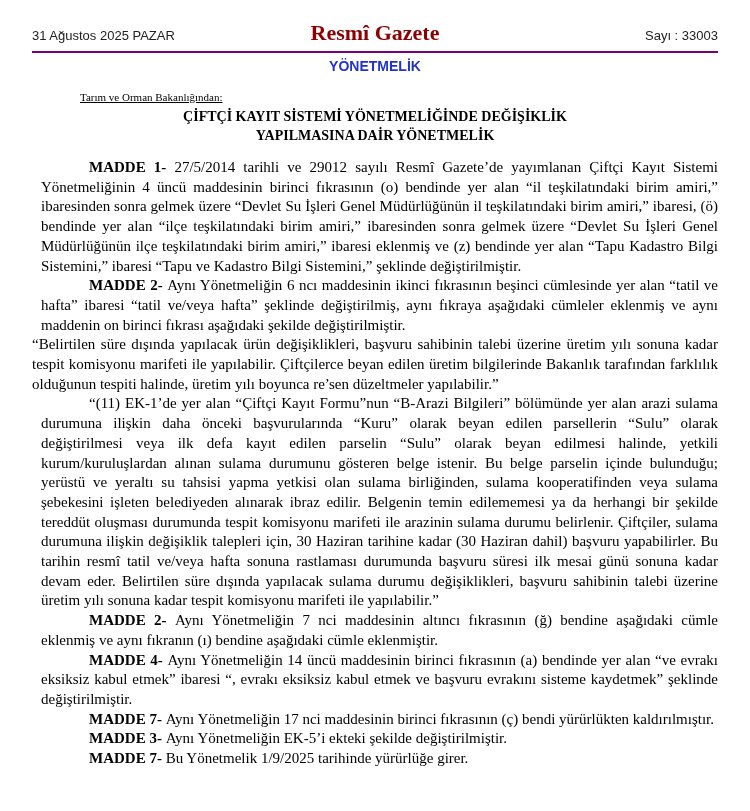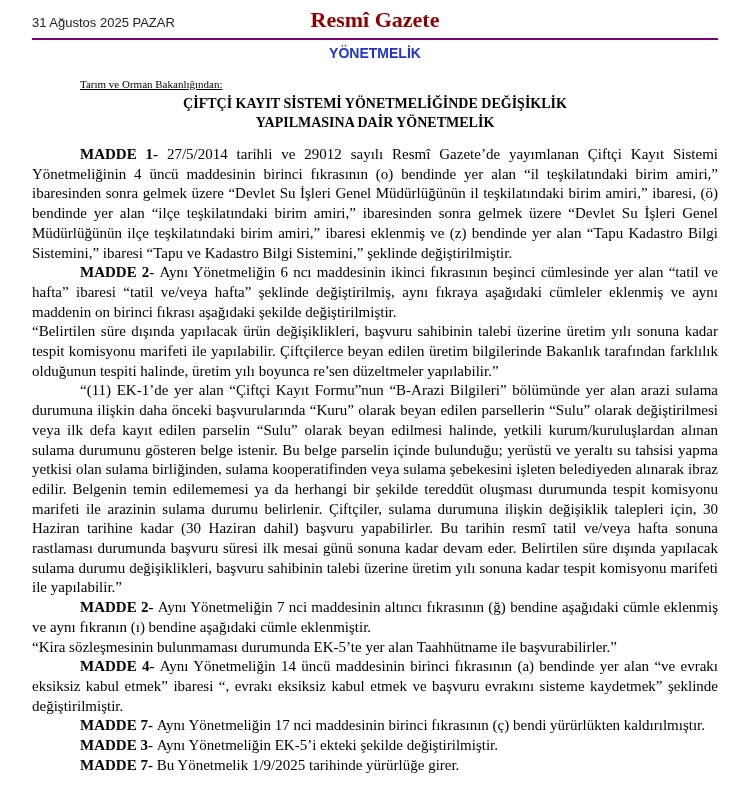--- a/index.html
+++ b/index.html
@@ -10,21 +10,21 @@
     background: #ffffff;
     color: #000000;
     font-family: "Liberation Serif", serif;
     padding: 0 32px;
     overflow: hidden;
   }
   .header-row {
     display: grid;
     grid-template-columns: 1fr auto 1fr;
     align-items: baseline;
-    padding-top: 7px;
+    padding-top: 20px;
     font-family: "Liberation Sans", sans-serif;
     font-size: 13px;
     color: #222222;
   }
   .header-date { text-align: left; }
   .gazette-title {
     font-family: "Liberation Serif", serif;
     font-size: 22px;
     font-weight: bold;
     color: #8b0000;
@@ -57,31 +57,32 @@
     line-height: 19px;
     margin-top: 4px;
   }
   .body-text {
     margin-top: 13px;
     font-size: 15px;
     line-height: 19.7px;
     text-align: justify;
   }
   .body-para { margin: 0; }
-  .indent { text-indent: 48px; }
+  .indent { text-indent: 48px; margin-left: 9px; }
   .madde-label { font-weight: bold; }
 </style>
 </head>
 <body>
 
 <div class="page">
 
   <div class="header-row">
     <div class="header-date">31 Ağustos 2025 PAZAR</div>
     <div class="gazette-title">Resmî Gazete</div>
+    <div class="header-issue">Sayı : 33003</div>
   </div>
 
   <div class="rule"></div>
 
   <div class="section-heading">YÖNETMELİK</div>
 
   <div class="issuer">Tarım ve Orman Bakanlığından:</div>
 
   <div class="doc-title">
     <div>ÇİFTÇİ KAYIT SİSTEMİ YÖNETMELİĞİNDE DEĞİŞİKLİK</div>
@@ -93,21 +94,20 @@
 
     <p class="body-para indent"><span class="madde-label">MADDE 2- </span><span>Aynı Yönetmeliğin 6 ncı maddesinin ikinci fıkrasının beşinci cümlesinde yer alan “tatil ve hafta” ibaresi “tatil ve/veya hafta” şeklinde değiştirilmiş, aynı fıkraya aşağıdaki cümleler eklenmiş ve aynı maddenin on birinci fıkrası aşağıdaki şekilde değiştirilmiştir.</span></p>
 
     <p class="body-para">“Belirtilen süre dışında yapılacak ürün değişiklikleri, başvuru sahibinin talebi üzerine üretim yılı sonuna kadar tespit komisyonu marifeti ile yapılabilir. Çiftçilerce beyan edilen üretim bilgilerinde Bakanlık tarafından farklılık olduğunun tespiti halinde, üretim yılı boyunca re’sen düzeltmeler yapılabilir.”</p>
 
     <p class="body-para indent">“(11) EK-1’de yer alan “Çiftçi Kayıt Formu”nun “B-Arazi Bilgileri” bölümünde yer alan arazi sulama durumuna ilişkin daha önceki başvurularında “Kuru” olarak beyan edilen parsellerin “Sulu” olarak değiştirilmesi veya ilk defa kayıt edilen parselin “Sulu” olarak beyan edilmesi halinde, yetkili kurum/kuruluşlardan alınan sulama durumunu gösteren belge istenir. Bu belge parselin içinde bulunduğu; yerüstü ve yeraltı su tahsisi yapma yetkisi olan sulama birliğinden, sulama kooperatifinden veya sulama şebekesini işleten belediyeden alınarak ibraz edilir. Belgenin temin edilememesi ya da herhangi bir şekilde tereddüt oluşması durumunda tespit komisyonu marifeti ile arazinin sulama durumu belirlenir. Çiftçiler, sulama durumuna ilişkin değişiklik talepleri için, 30 Haziran tarihine kadar (30 Haziran dahil) başvuru yapabilirler. Bu tarihin resmî tatil ve/veya hafta sonuna rastlaması durumunda başvuru süresi ilk mesai günü sonuna kadar devam eder. Belirtilen süre dışında yapılacak sulama durumu değişiklikleri, başvuru sahibinin talebi üzerine üretim yılı sonuna kadar tespit komisyonu marifeti ile yapılabilir.”</p>
 
     <p class="body-para indent"><span class="madde-label">MADDE 2- </span><span>Aynı Yönetmeliğin 7 nci maddesinin altıncı fıkrasının (ğ) bendine aşağıdaki cümle eklenmiş ve aynı fıkranın (ı) bendine aşağıdaki cümle eklenmiştir.</span></p>
 
 
-    <p class="body-para">“Kira sözleşmesinin bulunmaması durumunda EK-5’te yer alan Taahhütname ile başvurabilirler.”</p>
 
     <p class="body-para indent"><span class="madde-label">MADDE 4- </span><span>Aynı Yönetmeliğin 14 üncü maddesinin birinci fıkrasının (a) bendinde yer alan “ve evrakı eksiksiz kabul etmek” ibaresi “, evrakı eksiksiz kabul etmek ve başvuru evrakını sisteme kaydetmek” şeklinde değiştirilmiştir.</span></p>
 
     <p class="body-para indent"><span class="madde-label">MADDE 7- </span><span>Aynı Yönetmeliğin 17 nci maddesinin birinci fıkrasının (ç) bendi yürürlükten kaldırılmıştır.</span></p>
 
     <p class="body-para indent"><span class="madde-label">MADDE 3- </span><span>Aynı Yönetmeliğin EK-5’i ekteki şekilde değiştirilmiştir.</span></p>
 
     <p class="body-para indent"><span class="madde-label">MADDE 7- </span><span>Bu Yönetmelik 1/9/2025 tarihinde yürürlüğe girer.</span></p>
 
   </div>

